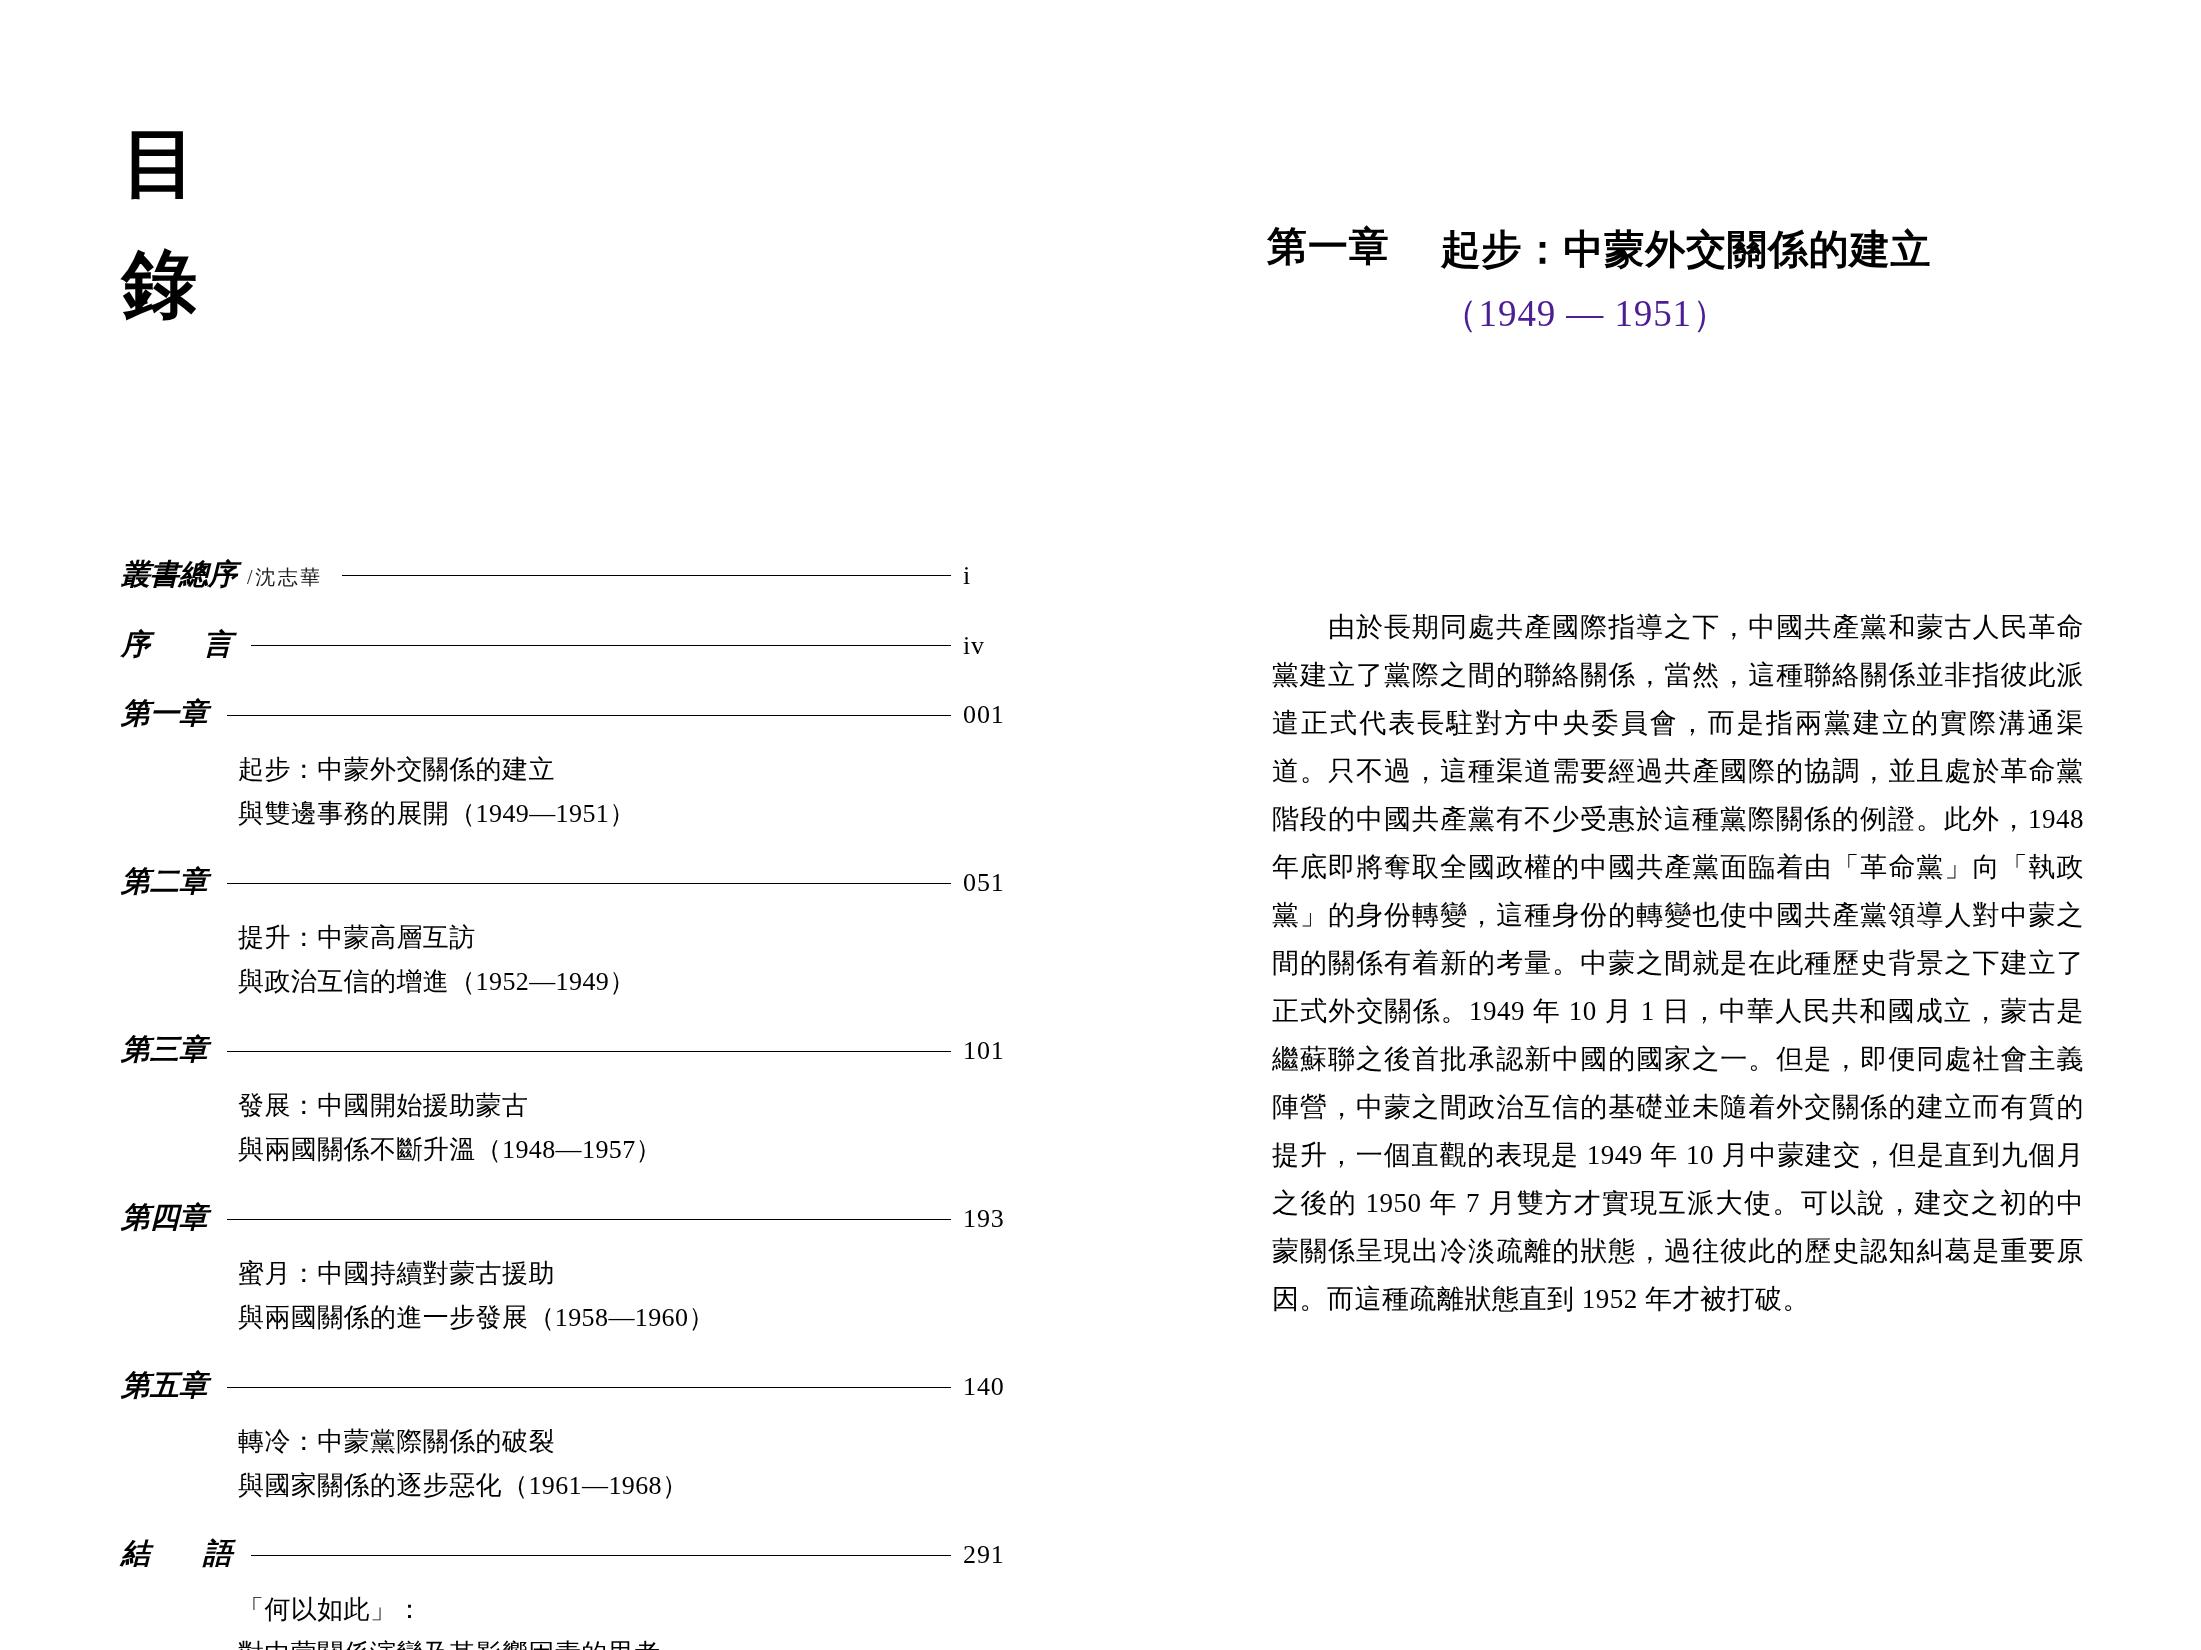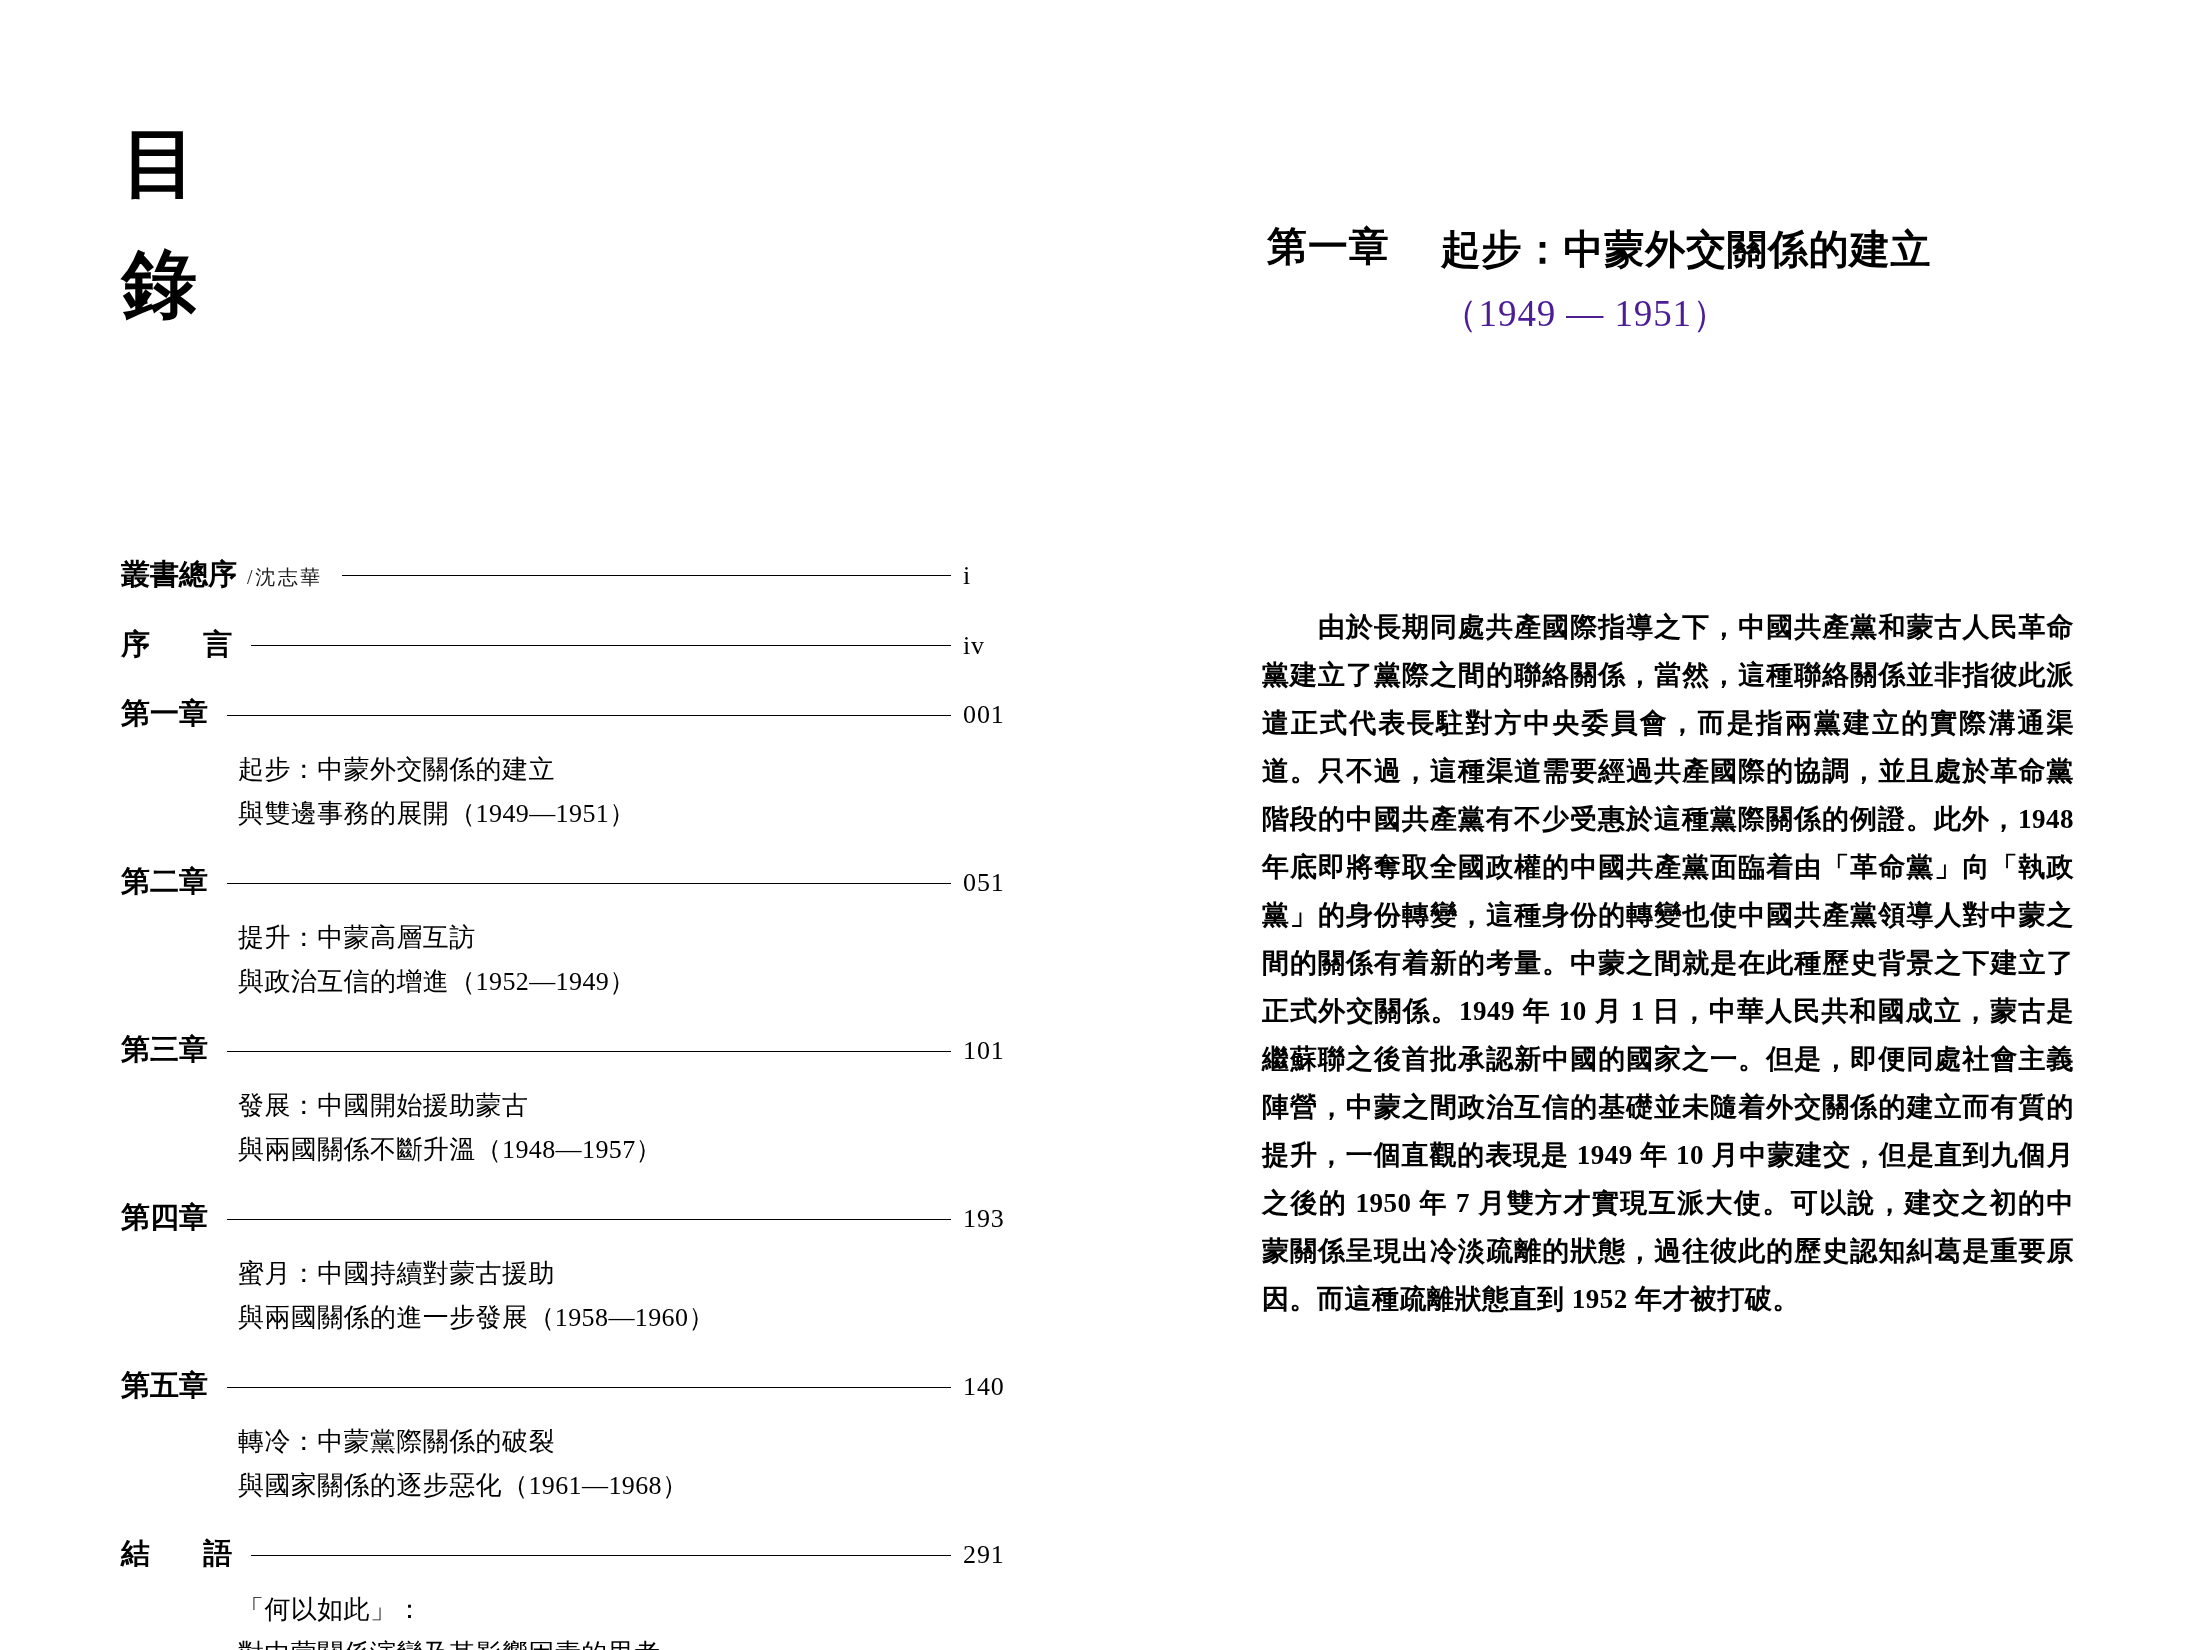--- a/index.html
+++ b/index.html
@@ -65,20 +65,21 @@
     box-sizing: border-box;
     height: 54px;
   }
 
   .toc-label {
     font-size: 29px;
     font-weight: bold;
     white-space: nowrap;
     flex: 0 0 auto;
     color: #000;
+    font-style: italic;
   }
   .toc-label.spaced {
     letter-spacing: 23px;
     margin-right: -23px;
   }
 
   .toc-author {
     font-size: 20px;
     font-weight: normal;
     white-space: nowrap;
@@ -169,24 +170,23 @@
     font-size: 37px;
     font-weight: normal;
     line-height: 65px;
     letter-spacing: 0.9px;
     white-space: nowrap;
     color: #4c1d95;
   }
 
   .chapter-body {
     position: absolute;
-    left: 161px;
+    left: 171px;
     top: 603px;
     width: 812px;
-    font-weight: bold;
   }
   .body-para {
     font-size: 27px;
     line-height: 48px;
     text-align: justify;
     text-align-last: left;
     text-indent: 56px;
     letter-spacing: 0.5px;
     color: #000;
     margin: 0;

